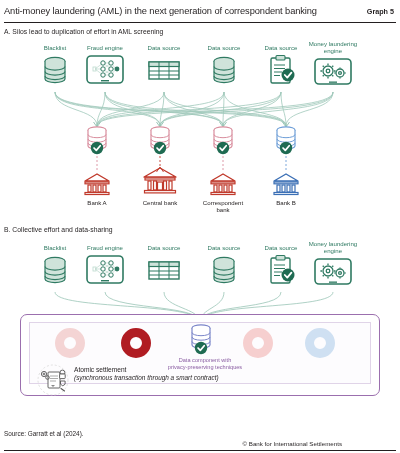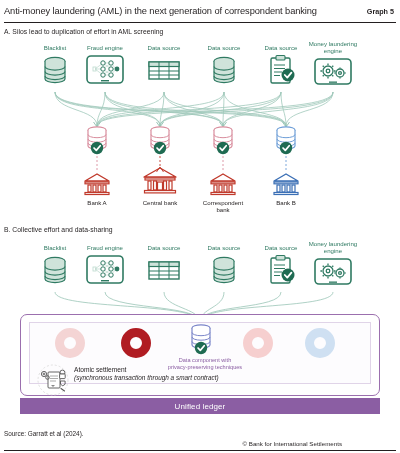--- a/index.html
+++ b/index.html
@@ -519,21 +519,18 @@
       <path d="M26.5,17 h4.6 v3.2 l-2.3,1.6 l-2.3,-1.6 Z" fill="none" stroke="#555" stroke-width="0.9"></path>
       <path d="M27,24.5 L30.5,27" stroke="#555" stroke-width="1.1" stroke-linecap="round"></path>
     </svg>
   </div>
 
   <div class="atomic-wrap">
     <div class="atomic-t1">Atomic settlement</div>
     <div class="atomic-t2">(synchronous transaction through a smart contract)</div>
   </div>
 
-  <div class="unified-bar">
-    <span>Unified ledger</span>
-  </div>
 
   <div class="source">Source: Garratt et al (2024).</div>
   <div class="copyright">© Bank for International Settlements</div>
   <div class="rule-bottom"></div>
 
 </div>
 
 </body></html>

